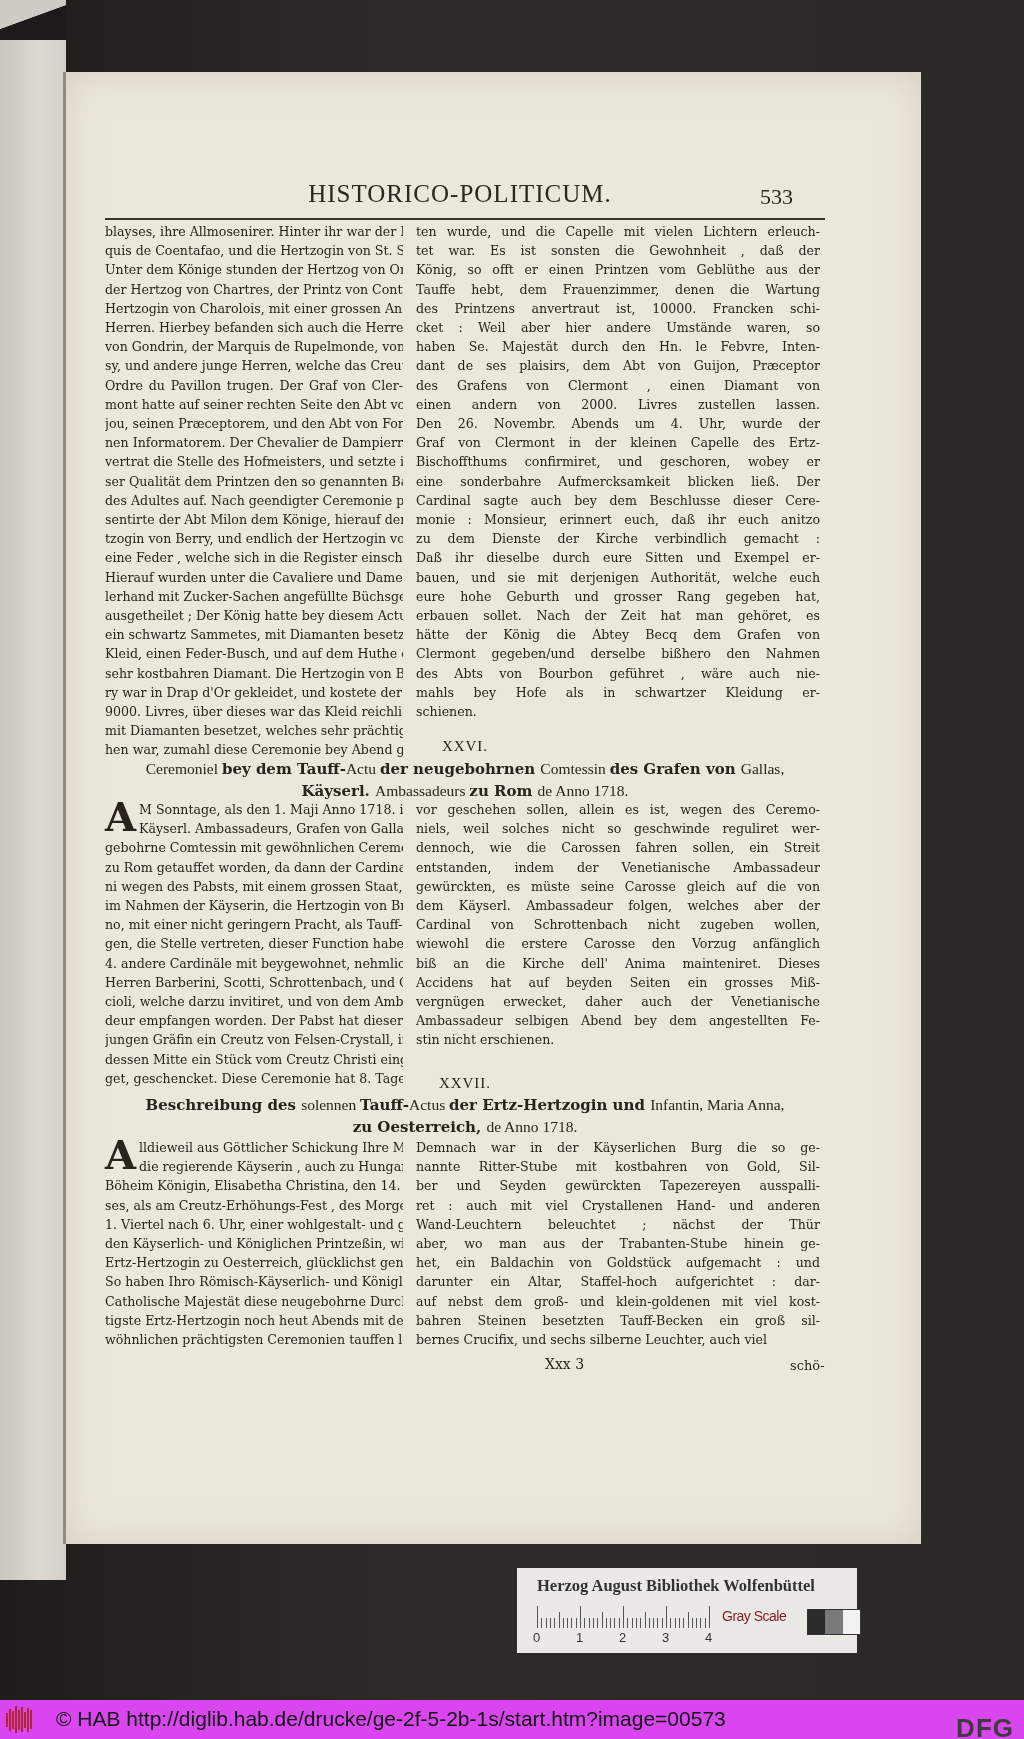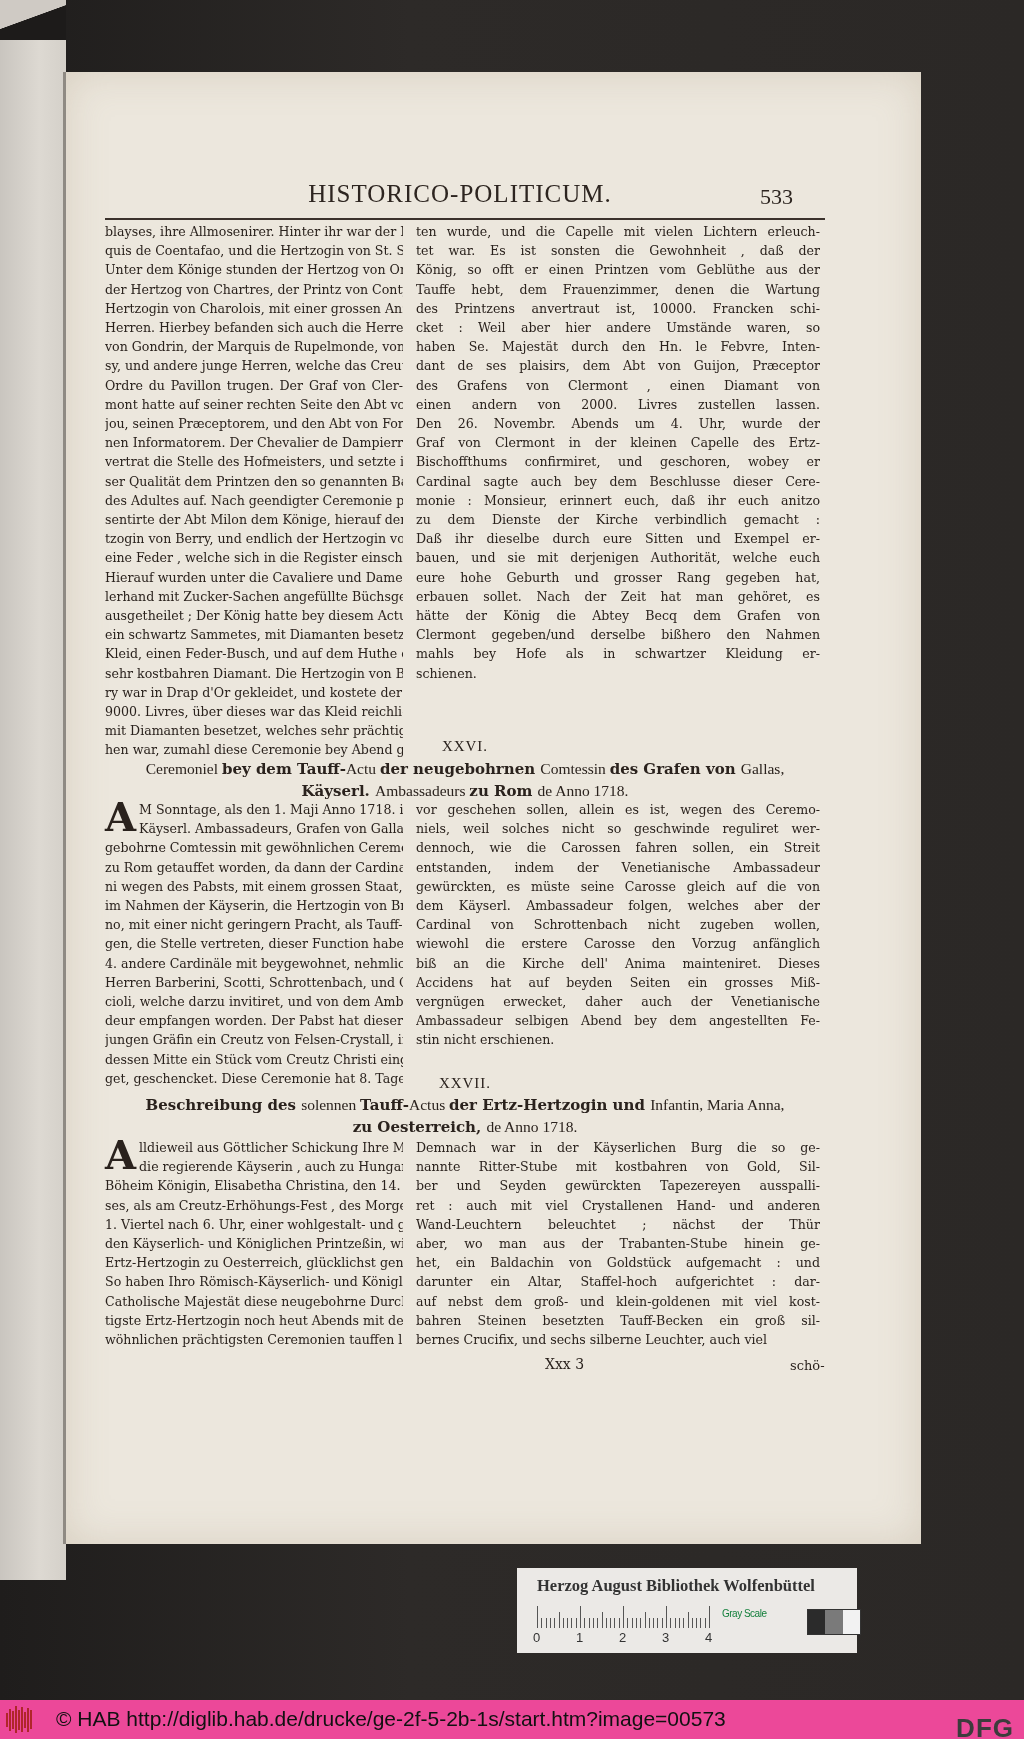--- a/index.html
+++ b/index.html
@@ -20,24 +20,24 @@
   .section-title b{font-family:"DejaVu Serif",serif;font-weight:bold;font-size:15px;}
   .dropcap{float:left;font-size:40px;line-height:34px;margin-right:3px;font-weight:bold;font-family:"DejaVu Serif",serif;}
   .signature{position:absolute;left:545px;top:1356px;font-size:14px;color:#2a221d;}
   .catchword{position:absolute;left:790px;top:1358px;font-size:13px;color:#2a221d;}
   .hab-card{position:absolute;left:517px;top:1568px;width:340px;height:85px;background:#ebe9e6;}
   .hab-title{position:absolute;left:20px;top:8px;font-family:"Liberation Serif",serif;font-weight:bold;font-size:16.5px;color:#333;white-space:nowrap;}
   .ruler{position:absolute;left:20px;top:38px;width:178px;height:22px;}
   .ruler .tick{position:absolute;bottom:0;width:1px;background:#555;}
   .ruler-labels{position:absolute;left:16px;top:62px;width:200px;height:18px;font-family:"Liberation Sans",sans-serif;font-size:13px;color:#333;}
   .ruler-labels span{position:absolute;}
-  .gray-label{position:absolute;left:205px;top:40px;font-family:"Liberation Sans",sans-serif;font-size:10px;color:#15803d;letter-spacing:-0.5px;}
+  .gray-label{position:absolute;left:205px;top:40px;font-family:"Liberation Sans",sans-serif;font-size:14px;color:#7f1d1d;letter-spacing:-0.5px;}
   .gray-scale{position:absolute;left:290px;top:41px;width:52px;height:24px;border:1px solid #333;display:flex;}
   .gray-scale div{flex:1;}
-  .footer{position:absolute;left:0;top:1700px;width:1024px;height:39px;background:#ec4899;}
+  .footer{position:absolute;left:0;top:1700px;width:1024px;height:39px;background:#d946ef;}
   .footer-logo{position:absolute;left:6px;top:6px;width:26px;height:27px;}
   .footer-logo span{position:absolute;top:0;width:2px;background:#b0262a;}
   .footer-text{position:absolute;left:56px;top:7px;font-family:"Liberation Sans",sans-serif;font-size:21px;color:#111;white-space:nowrap;}
   .footer-dfg{position:absolute;right:10px;top:5px;font-family:"Liberation Sans",sans-serif;font-weight:bold;font-size:26px;color:#3c3c3c;letter-spacing:1px;margin-top:8px;}
 </style>
 </head>
 <body>
 
 <div class="bg-dark"></div>
 <div class="left-page-edge"></div>
@@ -87,29 +87,31 @@
     <span class="ln">Tauffe hebt, dem Frauenzimmer, denen die Wartung</span>
     <span class="ln">des Printzens anvertraut ist, 10000. Francken schi-</span>
     <span class="ln">cket :   Weil aber hier andere Umstände waren, so</span>
     <span class="ln">haben Se. Majestät durch den Hn. le Febvre, Inten-</span>
     <span class="ln">dant de ses plaisirs, dem Abt von Guijon, Præceptor</span>
     <span class="ln">des Grafens von Clermont , einen Diamant von</span>
     <span class="ln">einen andern von 2000. Livres zustellen lassen.</span>
     <span class="ln">Den 26. Novembr. Abends um 4. Uhr, wurde der</span>
     <span class="ln">Graf von Clermont in der kleinen Capelle des Ertz-</span>
     <span class="ln">Bischoffthums confirmiret, und geschoren, wobey er</span>
+    <span class="ln">eine sonderbahre Aufmercksamkeit blicken ließ.  Der</span>
     <span class="ln">Cardinal sagte auch bey dem Beschlusse dieser Cere-</span>
     <span class="ln">monie : Monsieur, erinnert euch, daß ihr euch anitzo</span>
     <span class="ln">zu dem Dienste der Kirche verbindlich gemacht :</span>
     <span class="ln">Daß ihr dieselbe durch eure Sitten und Exempel er-</span>
     <span class="ln">bauen, und sie mit derjenigen Authorität, welche euch</span>
     <span class="ln">eure hohe Geburth und grosser Rang gegeben hat,</span>
     <span class="ln">erbauen sollet.   Nach der Zeit hat man gehöret, es</span>
     <span class="ln">hätte der König die Abtey Becq dem Grafen von</span>
     <span class="ln">Clermont gegeben/und derselbe bißhero den Nahmen</span>
+    <span class="ln">des Abts von Bourbon geführet , wäre auch nie-</span>
     <span class="ln">mahls bey Hofe als in schwartzer Kleidung er-</span>
     <span class="ln last">schienen.</span>
   </div>
 
 <div class="section-num" style="top:738px;">XXVI.</div>
 <div class="section-title" id="xxvi-title" style="top:758px;">
     <div><span>Ceremoniel </span><b>bey dem Tauff-</b><span>Actu </span><b>der neugebohrnen </b><span>Comtessin </span><b>des Grafen von </b><span>Gallas,</span></div>
     <div><b>Käyserl. </b><span>Ambassadeurs </span><b>zu Rom </b><span>de Anno 1718.</span></div>
   </div>
 <div class="col" id="xxvi-left" style="left:105px;top:800px;width:298px;">

